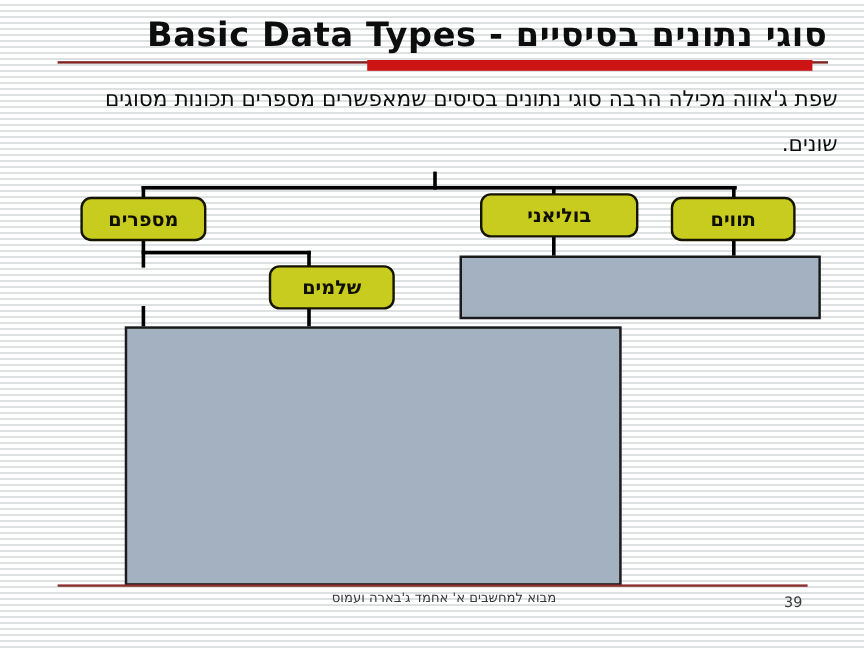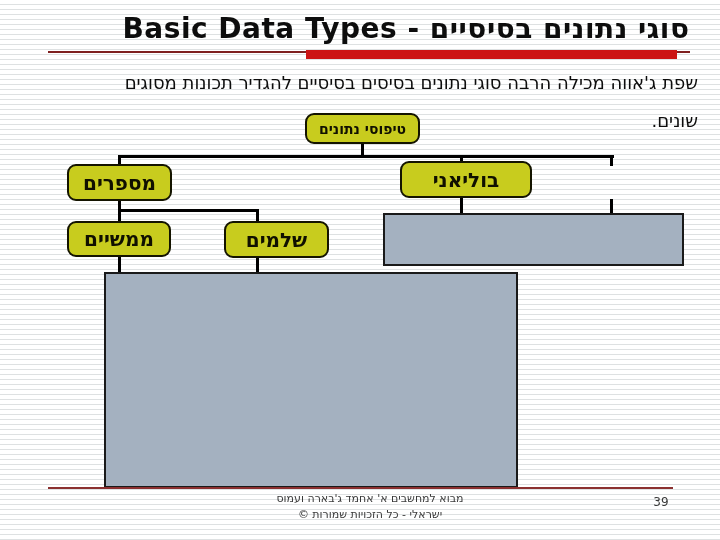--- a/index.html
+++ b/index.html
@@ -38,21 +38,21 @@
   #subtitle1{top:72px;}
   #subtitle2{top:110px;}
   
   .ybox{
     position:absolute;
     background:#c8cc1e;
     border:2px solid #141400;
     border-radius:9px;
     box-sizing:border-box;
     display:flex;align-items:center;justify-content:center;
-    font-size:20px;font-weight:bold;color:#101000;
+    font-size:16px;font-weight:bold;color:#101000;
     direction:rtl;
   }
   #node-root      {left:305px;top:113px;width:115px;height:31px;font-size:14px;}
   #node-numbers   {left:67px; top:164px;width:105px;height:37px;}
   #node-boolean   {left:400px;top:161px;width:132px;height:37px;}
   #node-characters{left:559px;top:164px;width:104px;height:37px;}
   #node-reals     {left:67px; top:221px;width:104px;height:36px;}
   #node-integers  {left:204px;top:221px;width:105px;height:37px;margin-left:20px;}
   .conn{position:absolute;background:#000;}
   #c-root-down   {left:361px;top:143px;width:3px;height:15px;}
@@ -89,45 +89,43 @@
 </style>
 </head>
 <body>
 
 <div class="slide">
 
   <div class="title">סוגי נתונים בסיסיים - Basic Data Types</div>
   <div class="rule-thin"></div>
   <div class="rule-thick"></div>
 
-  <div id="subtitle1" class="subtitle-line">שפת ג'אווה מכילה הרבה סוגי נתונים בסיסים  בסיסיים להגדיר תכונות מסוגים</div>
+  <div id="subtitle1" class="subtitle-line">שפת ג'אווה מכילה הרבה סוגי נתונים בסיסים  שמאפשרים מספרים תכונות מסוגים</div>
   <div id="subtitle2" class="subtitle-line">שונים.</div>
 
   <div id="c-root-down" class="conn"></div>
   <div id="c-bus1" class="conn"></div>
   <div id="c-numbers-down" class="conn"></div>
   <div id="c-boolean-down" class="conn"></div>
   <div id="c-chars-down" class="conn"></div>
   <div id="c-numbers-out" class="conn"></div>
   <div id="c-bus2" class="conn"></div>
   <div id="c-ints-down" class="conn"></div>
   <div id="c-boolean-out" class="conn"></div>
   <div id="c-chars-out" class="conn"></div>
   <div id="c-reals-out" class="conn"></div>
   <div id="c-ints-out" class="conn"></div>
 
   <div id="gray-right" class="gbox"></div>
   <div id="gray-main" class="gbox"></div>
 
-  <div id="node-root" class="ybox">טיפוסי נתונים</div>
   <div id="node-numbers" class="ybox">מספרים</div>
   <div id="node-boolean" class="ybox">בוליאני</div>
-  <div id="node-reals" class="ybox">ממשיים</div>
+  <div id="node-characters" class="ybox">תווים</div>
   <div id="node-integers" class="ybox">שלמים</div>
 
   <div class="footer-rule"></div>
   <div class="footer-credits">
     <div>מבוא למחשבים א' אחמד ג'בארה ועמוס</div>
-    <div>ישראלי - כל הזכויות שמורות ©</div>
   </div>
   <div class="page-number">39</div>
 
 </div>
 
 </body></html>

